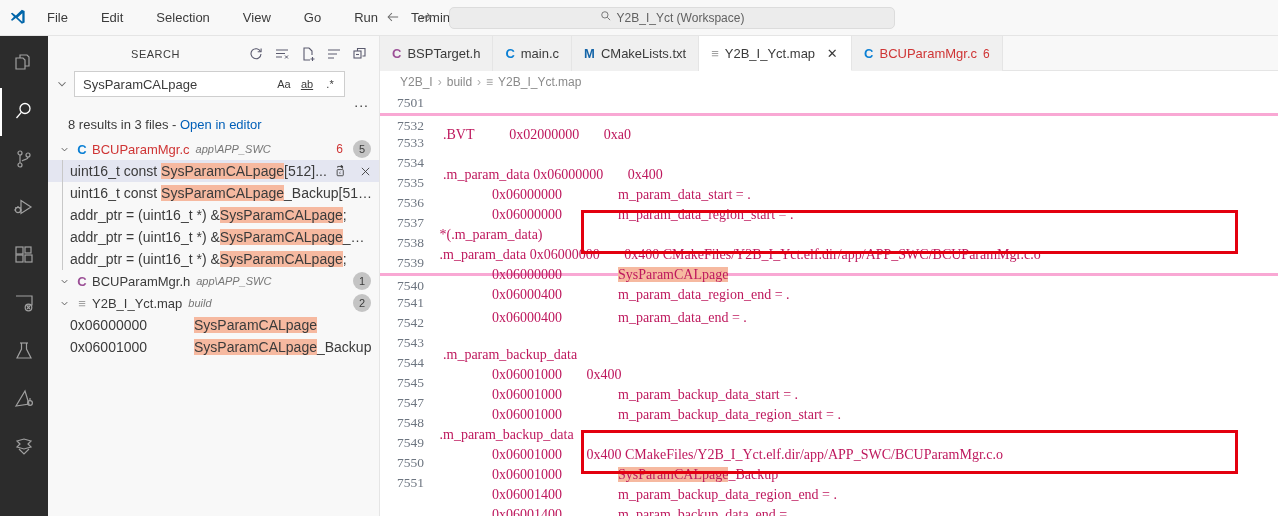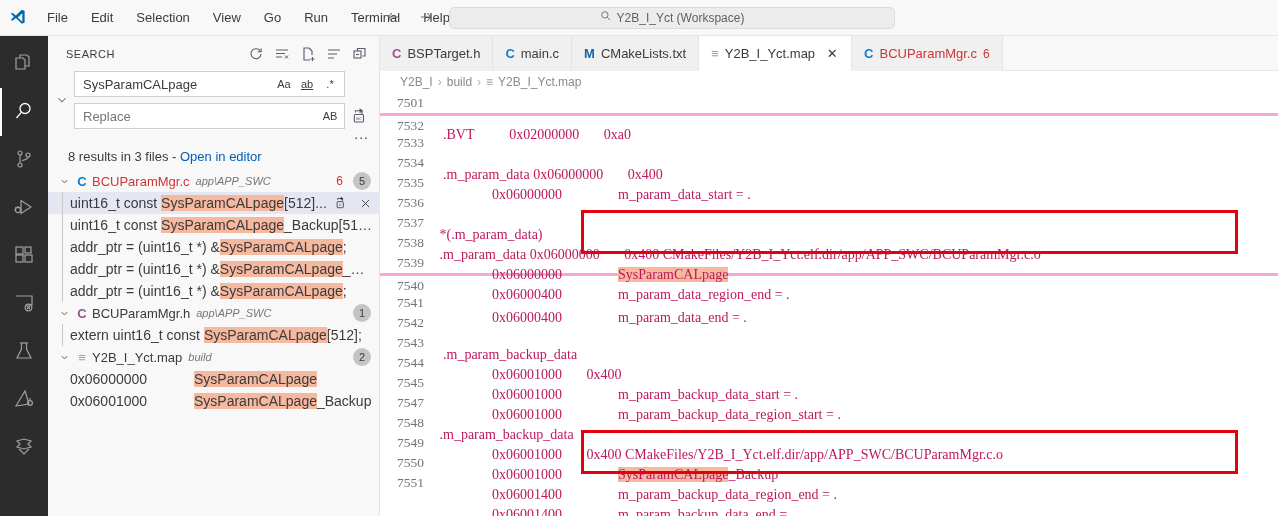--- a/index.html
+++ b/index.html
@@ -15,21 +15,21 @@
 
   
   .titlebar {
     height: 36px; min-height: 36px;
     background: #f8f8f8;
     display: flex; align-items: center;
     border-bottom: 1px solid #e5e5e5;
     position: relative;
   }
   .vscode-logo { width: 34px; height: 36px; display: flex; align-items: center; justify-content: center; }
-  .menu { display: flex; align-items: center; gap: 5px; padding-left: 4px; }
+  .menu { display: flex; align-items: center; gap: 15px; padding-left: 4px; }
   .menu-item {
     padding: 3px 9px;
     font-size: 13px;
     color: #3b3b3b;
     border-radius: 3px;
     cursor: default;
   }
   .title-center {
     position: absolute; left: 0; right: 0;
     display: flex; align-items: center; justify-content: center;
@@ -77,21 +77,21 @@
     background: #f8f8f8;
     border-right: 1px solid #e5e5e5;
     display: flex; flex-direction: column;
     overflow: hidden;
   }
   .sb-header {
     height: 35px; min-height: 35px;
     display: flex; align-items: center;
     padding: 0 8px 0 18px;
   }
-  .sb-title { font-size: 11px; letter-spacing: .5px; color: #3b3b3b; text-transform: uppercase; flex: 1; }
+  .sb-title { font-size: 11px; letter-spacing: .5px; color: #3b3b3b; text-transform: uppercase; flex: 1; text-align: center; }
   .sb-actions { display: flex; align-items: center; gap: 4px; }
   .sb-act { width: 22px; height: 22px; display: flex; align-items: center; justify-content: center; border-radius: 4px; cursor: pointer; color: #5a5a6e; }
 
   .search-area { display: flex; padding: 0 8px 0 2px; }
   .toggle-col { width: 24px; display: flex; align-items: center; justify-content: center; color: #6b6b6b; cursor: pointer; }
   .fields { flex: 1; display: flex; flex-direction: column; gap: 6px; }
   .field-row { display: flex; align-items: center; gap: 4px; }
   .sinput {
     flex: 1; height: 26px;
     background: #ffffff;
@@ -386,36 +386,20 @@
             <div class="sinput">
               <span class="txt">SysParamCALpage</span>
               <span class="opts">
                 <span class="opt-btn">Aa</span>
                 <span class="opt-btn" style="text-decoration:underline">ab</span>
                 <span class="opt-btn">.*</span>
               </span>
             </div>
             <div class="side-btn" style="visibility:hidden"></div>
           </div>
-          <div class="field-row">
-            <div class="sinput">
-              <span class="ph">Replace</span>
-              <span class="opts">
-                <span class="opt-btn">AB</span>
-              </span>
-            </div>
-            <div class="side-btn">
-              <svg width="17" height="17" viewBox="0 0 16 16" fill="none" stroke="#5a5a6e" stroke-width="1">
-                <path d="M3.2 4.2V2.6h6.2v3"></path>
-                  <path d="M7.6 1.2 9.6 2.6 7.6 4z" fill="#5a5a6e"></path>
-                <rect x="2.2" y="6.2" width="8.6" height="7" rx="1"></rect>
-                <text x="6.5" y="11.6" font-size="4.6" fill="#5a5a6e" stroke="none" text-anchor="middle" font-family="DejaVu Sans Mono, monospace">ac</text>
-              </svg>
-            </div>
-          </div>
         </div>
       </div>
 
       <div class="more-row">
         <span class="more-dots">...</span>
       </div>
 
       <div class="result-summary">
         <span>8 results in 3 files - </span><a>Open in editor</a>
       </div>
@@ -474,24 +458,20 @@
           <span class="twisty">
             <svg width="11" height="11" viewBox="0 0 16 16" fill="none" stroke="#5a5a5a" stroke-width="1.4">
                 <path d="M4 6l4 4 4-4"></path>
               </svg>
           </span>
           <span class="ficon h">C</span>
           <span class="fname">BCUParamMgr.h</span>
           <span class="fpath">app\APP_SWC</span>
           <span class="badge">1</span>
         </div>
-        <div class="match-row">
-          <span class="guide"></span>
-          <span class="mtext"><span>extern uint16_t const </span><span class="hl">SysParamCALpage</span><span>[512];</span></span>
-        </div>
 
         <div class="file-row">
           <span class="twisty">
             <svg width="11" height="11" viewBox="0 0 16 16" fill="none" stroke="#5a5a5a" stroke-width="1.4">
                 <path d="M4 6l4 4 4-4"></path>
               </svg>
           </span>
           <span class="ficon map">≡</span>
           <span class="fname">Y2B_I_Yct.map</span>
           <span class="fpath">build</span>
@@ -543,21 +523,21 @@
         <span class="bc-sep">›</span>
         <span style="color:#a0a0a0;">≡</span>
         <span class="bc-item">Y2B_I_Yct.map</span>
       </div>
 
       <div class="code" id="code-area">
           <div class="line"><div class="ln">7501</div><div class="lc"><span>  .BVT          0x02000000       0xa0</span></div></div>
           <div class="line sep"><div class="ln">7532</div><div class="lc"><span></span></div></div>
           <div class="line"><div class="ln">7533</div><div class="lc"><span>  .m_param_data 0x06000000       0x400</span></div></div>
           <div class="line"><div class="ln">7534</div><div class="lc"><span class="ig" style="left: 8.43px;"></span><span class="ig" style="left: 33.72px;"></span><span class="ig" style="left: 59.01px;"></span><span class="ig" style="left: 84.3px;"></span><span>                0x06000000                m_param_data_start = .</span></div></div>
-          <div class="line"><div class="ln">7535</div><div class="lc"><span class="ig" style="left: 8.43px;"></span><span class="ig" style="left: 33.72px;"></span><span class="ig" style="left: 59.01px;"></span><span class="ig" style="left: 84.3px;"></span></div></div>
+          <div class="line"><div class="ln">7535</div><div class="lc"><span class="ig" style="left: 8.43px;"></span><span class="ig" style="left: 33.72px;"></span><span class="ig" style="left: 59.01px;"></span><span class="ig" style="left: 84.3px;"></span><span>                0x06000000                m_param_data_region_start = .</span></div></div>
           <div class="line"><div class="ln">7536</div><div class="lc"><span class="ig" style="left: 8.43px;"></span><span> *(.m_param_data)</span></div></div>
           <div class="line"><div class="ln">7537</div><div class="lc"><span class="ig" style="left: 8.43px;"></span><span> .m_param_data 0x06000000       0x400 CMakeFiles/Y2B_I_Yct.elf.dir/app/APP_SWC/BCUParamMgr.c.o</span></div></div>
           <div class="line"><div class="ln">7538</div><div class="lc"><span class="ig" style="left: 8.43px;"></span><span class="ig" style="left: 33.72px;"></span><span class="ig" style="left: 59.01px;"></span><span class="ig" style="left: 84.3px;"></span><span>                0x06000000                <span class="hlcode">SysParamCALpage</span></span></div></div>
           <div class="line"><div class="ln">7539</div><div class="lc"><span class="ig" style="left: 8.43px;"></span><span class="ig" style="left: 33.72px;"></span><span class="ig" style="left: 59.01px;"></span><span class="ig" style="left: 84.3px;"></span><span>                0x06000400                m_param_data_region_end = .</span></div></div>
           <div class="line sep"><div class="ln">7540</div><div class="lc"><span class="ig" style="left: 8.43px;"></span><span class="ig" style="left: 33.72px;"></span><span class="ig" style="left: 59.01px;"></span><span class="ig" style="left: 84.3px;"></span><span>                0x06000400                m_param_data_end = .</span></div></div>
           <div class="line"><div class="ln">7541</div><div class="lc"><span></span></div></div>
           <div class="line"><div class="ln">7542</div><div class="lc"><span>  .m_param_backup_data</span></div></div>
           <div class="line"><div class="ln">7543</div><div class="lc"><span class="ig" style="left: 8.43px;"></span><span class="ig" style="left: 33.72px;"></span><span class="ig" style="left: 59.01px;"></span><span class="ig" style="left: 84.3px;"></span><span>                0x06001000       0x400</span></div></div>
           <div class="line"><div class="ln">7544</div><div class="lc"><span class="ig" style="left: 8.43px;"></span><span class="ig" style="left: 33.72px;"></span><span class="ig" style="left: 59.01px;"></span><span class="ig" style="left: 84.3px;"></span><span>                0x06001000                m_param_backup_data_start = .</span></div></div>
           <div class="line"><div class="ln">7545</div><div class="lc"><span class="ig" style="left: 8.43px;"></span><span class="ig" style="left: 33.72px;"></span><span class="ig" style="left: 59.01px;"></span><span class="ig" style="left: 84.3px;"></span><span>                0x06001000                m_param_backup_data_region_start = .</span></div></div>

